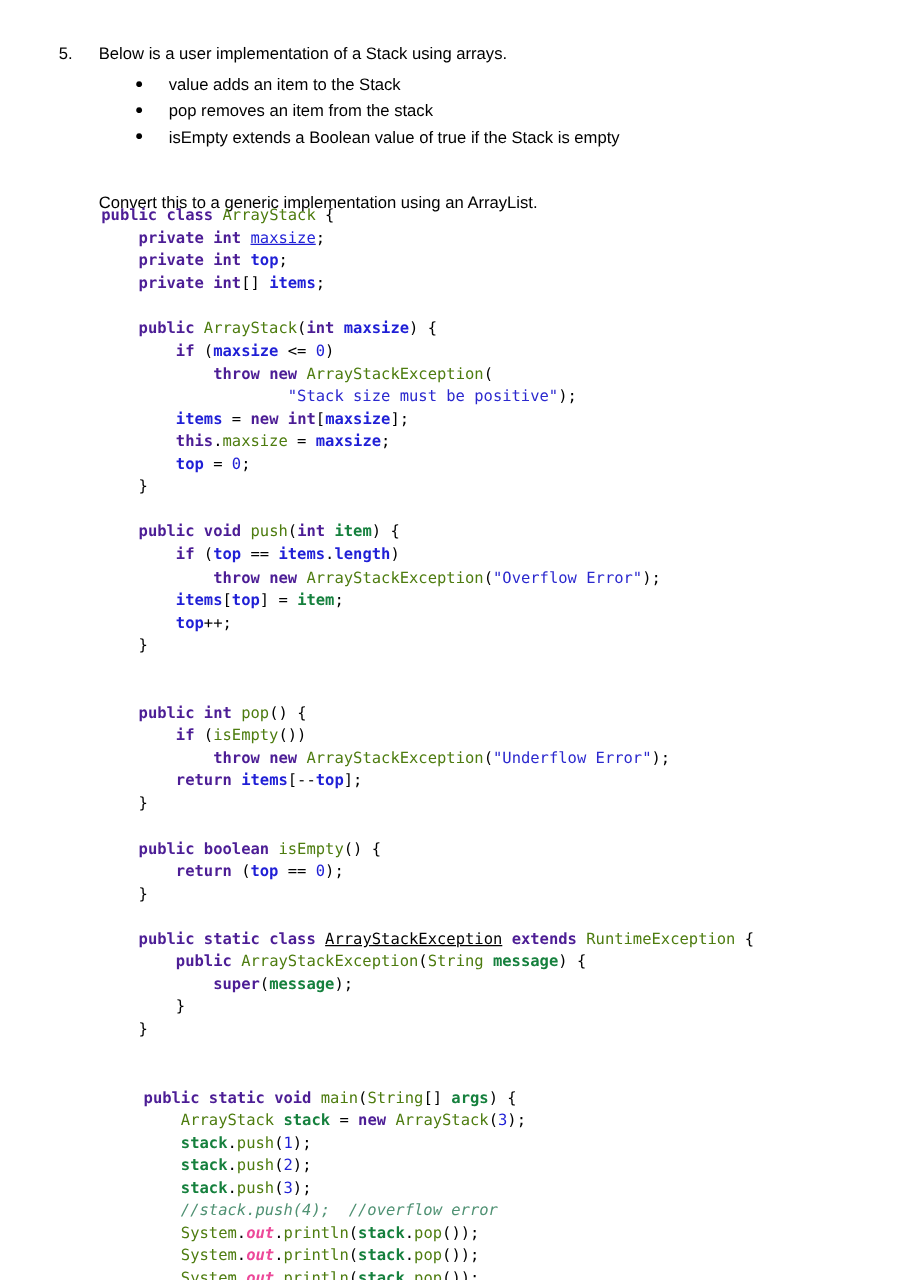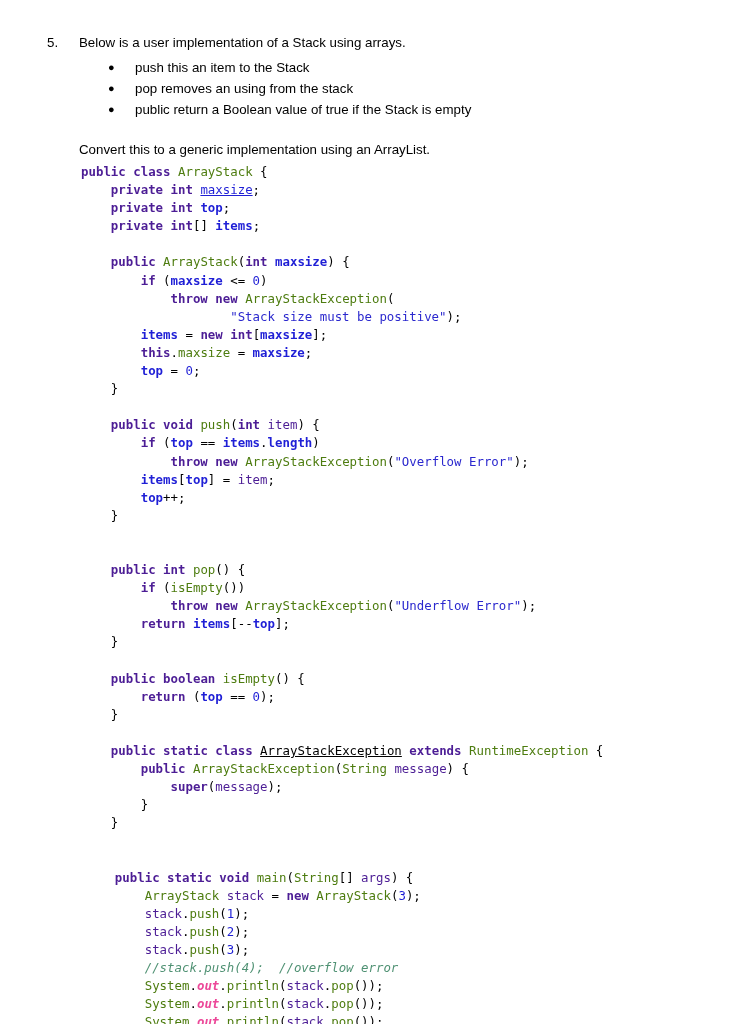--- a/index.html
+++ b/index.html
@@ -63,21 +63,21 @@
     width: 27px;
     margin-left: 108px;
     flex: none;
     font-size: 11px;
     line-height: 21px;
   }
   .bullet-text {
     flex: 1;
   }
   .q-convert {
-    margin: 20px 0 0 79px;
+    margin: 32px 0 0 79px;
     font-size: 13.3px;
     line-height: 19px;
     color: #000;
   }
 
   
   .code {
     position: absolute;
     left: 81px;
     top: 163px;
@@ -97,50 +97,50 @@
   .code .ln.shift {
     padding-left: 4px;
   }
 
   
   .kw   { color: #4c1d95; font-weight: bold; }   
   .fld  { color: #1f1fd6; font-weight: bold; }                      
   .fldu { color: #1f1fd6; text-decoration: underline; }
   .str  { color: #2b28ce; }                      
   .num  { color: #1f1fd6; }                      
-  .par  { color: #4c1d95; }                      
+  .par  { color: #15803d; font-weight: bold; }                      
   .cls  { color: #4d7c0f; }                      
   .clsu { color: #000000; text-decoration: underline; }
   .cmt  { color: #4f9173; font-style: italic; }                      
   .stat { color: #ec4899; font-weight: bold; font-style: italic; } 
 </style>
 </head>
 <body>
 
 <div class="page">
 
   <div class="question">
 
     <div class="q-row">
       <div class="q-number">5.</div>
       <div class="q-stem">Below is a user implementation of a Stack using arrays.</div>
     </div>
 
     <ul class="bullets">
       <li class="bullet-item">
         <span class="bullet-dot">●</span>
-        <span class="bullet-text">push this an item to the Stack</span>
+        <span class="bullet-text">value adds an item to the Stack</span>
       </li>
       <li class="bullet-item">
         <span class="bullet-dot">●</span>
-        <span class="bullet-text">pop removes an using from the stack</span>
+        <span class="bullet-text">pop removes an item from the stack</span>
       </li>
       <li class="bullet-item">
         <span class="bullet-dot">●</span>
-        <span class="bullet-text">public return a Boolean value of true if the Stack is empty</span>
+        <span class="bullet-text">isEmpty extends a Boolean value of true if the Stack is empty</span>
       </li>
     </ul>
 
     <div class="q-convert">Convert this to a generic implementation using an ArrayList.</div>
   </div>
 
   <div class="code" id="code-listing"><div class="ln"><span class="kw">public</span> <span class="kw">class</span> <span class="cls">ArrayStack</span> {</div><div class="ln">    <span class="kw">private</span> <span class="kw">int</span> <span class="fldu">maxsize</span>;</div><div class="ln">    <span class="kw">private</span> <span class="kw">int</span> <span class="fld">top</span>;</div><div class="ln">    <span class="kw">private</span> <span class="kw">int</span>[] <span class="fld">items</span>;</div><div class="ln">&nbsp;</div><div class="ln">    <span class="kw">public</span> <span class="cls">ArrayStack</span>(<span class="kw">int</span> <span class="fld">maxsize</span>) {</div><div class="ln">        <span class="kw">if</span> (<span class="fld">maxsize</span> &lt;= <span class="num">0</span>)</div><div class="ln">            <span class="kw">throw</span> <span class="kw">new</span> <span class="cls">ArrayStackException</span>(</div><div class="ln">                    <span class="str">"Stack size must be positive"</span>);</div><div class="ln">        <span class="fld">items</span> = <span class="kw">new</span> <span class="kw">int</span>[<span class="fld">maxsize</span>];</div><div class="ln">        <span class="kw">this</span>.<span class="cls">maxsize</span> = <span class="fld">maxsize</span>;</div><div class="ln">        <span class="fld">top</span> = <span class="num">0</span>;</div><div class="ln">    }</div><div class="ln">&nbsp;</div><div class="ln">    <span class="kw">public</span> <span class="kw">void</span> <span class="cls">push</span>(<span class="kw">int</span> <span class="par">item</span>) {</div><div class="ln">        <span class="kw">if</span> (<span class="fld">top</span> == <span class="fld">items</span>.<span class="fld">length</span>)</div><div class="ln">            <span class="kw">throw</span> <span class="kw">new</span> <span class="cls">ArrayStackException</span>(<span class="str">"Overflow Error"</span>);</div><div class="ln">        <span class="fld">items</span>[<span class="fld">top</span>] = <span class="par">item</span>;</div><div class="ln">        <span class="fld">top</span>++;</div><div class="ln">    }</div><div class="ln">&nbsp;</div><div class="ln">&nbsp;</div><div class="ln">    <span class="kw">public</span> <span class="kw">int</span> <span class="cls">pop</span>() {</div><div class="ln">        <span class="kw">if</span> (<span class="cls">isEmpty</span>())</div><div class="ln">            <span class="kw">throw</span> <span class="kw">new</span> <span class="cls">ArrayStackException</span>(<span class="str">"Underflow Error"</span>);</div><div class="ln">        <span class="kw">return</span> <span class="fld">items</span>[--<span class="fld">top</span>];</div><div class="ln">    }</div><div class="ln">&nbsp;</div><div class="ln">    <span class="kw">public</span> <span class="kw">boolean</span> <span class="cls">isEmpty</span>() {</div><div class="ln">        <span class="kw">return</span> (<span class="fld">top</span> == <span class="num">0</span>);</div><div class="ln">    }</div><div class="ln">&nbsp;</div><div class="ln">    <span class="kw">public</span> <span class="kw">static</span> <span class="kw">class</span> <span class="clsu">ArrayStackException</span> <span class="kw">extends</span> <span class="cls">RuntimeException</span> {</div><div class="ln">        <span class="kw">public</span> <span class="cls">ArrayStackException</span>(<span class="cls">String</span> <span class="par">message</span>) {</div><div class="ln">            <span class="kw">super</span>(<span class="par">message</span>);</div><div class="ln">        }</div><div class="ln">    }</div><div class="ln">&nbsp;</div><div class="ln">&nbsp;</div><div class="ln shift">    <span class="kw">public</span> <span class="kw">static</span> <span class="kw">void</span> <span class="cls">main</span>(<span class="cls">String</span>[] <span class="par">args</span>) {</div><div class="ln shift">        <span class="cls">ArrayStack</span> <span class="par">stack</span> = <span class="kw">new</span> <span class="cls">ArrayStack</span>(<span class="num">3</span>);</div><div class="ln shift">        <span class="par">stack</span>.<span class="cls">push</span>(<span class="num">1</span>);</div><div class="ln shift">        <span class="par">stack</span>.<span class="cls">push</span>(<span class="num">2</span>);</div><div class="ln shift">        <span class="par">stack</span>.<span class="cls">push</span>(<span class="num">3</span>);</div><div class="ln shift">        <span class="cmt">//stack.push(4);  //overflow error</span></div><div class="ln shift">        <span class="cls">System</span>.<span class="stat">out</span>.<span class="cls">println</span>(<span class="par">stack</span>.<span class="cls">pop</span>());</div><div class="ln shift">        <span class="cls">System</span>.<span class="stat">out</span>.<span class="cls">println</span>(<span class="par">stack</span>.<span class="cls">pop</span>());</div><div class="ln shift">        <span class="cls">System</span>.<span class="stat">out</span>.<span class="cls">println</span>(<span class="par">stack</span>.<span class="cls">pop</span>());</div></div>
 
 </div>
 

